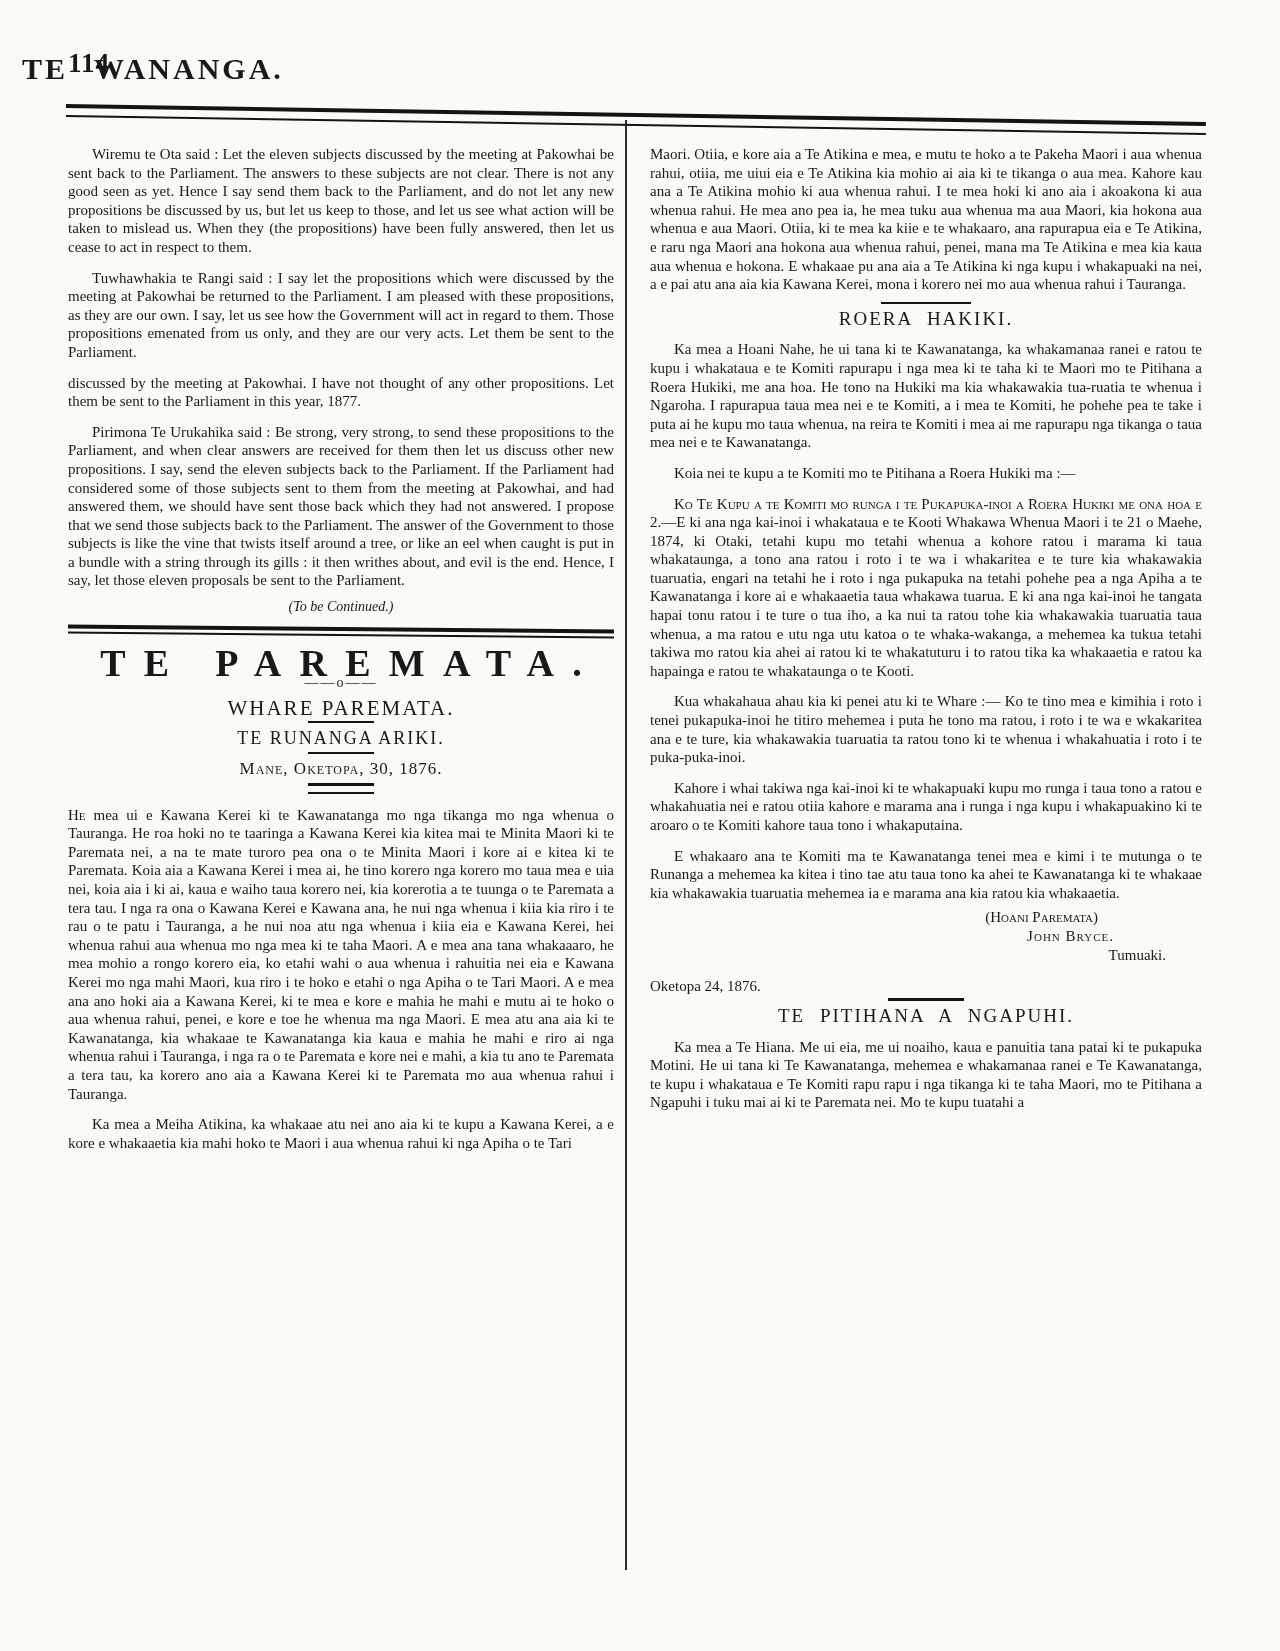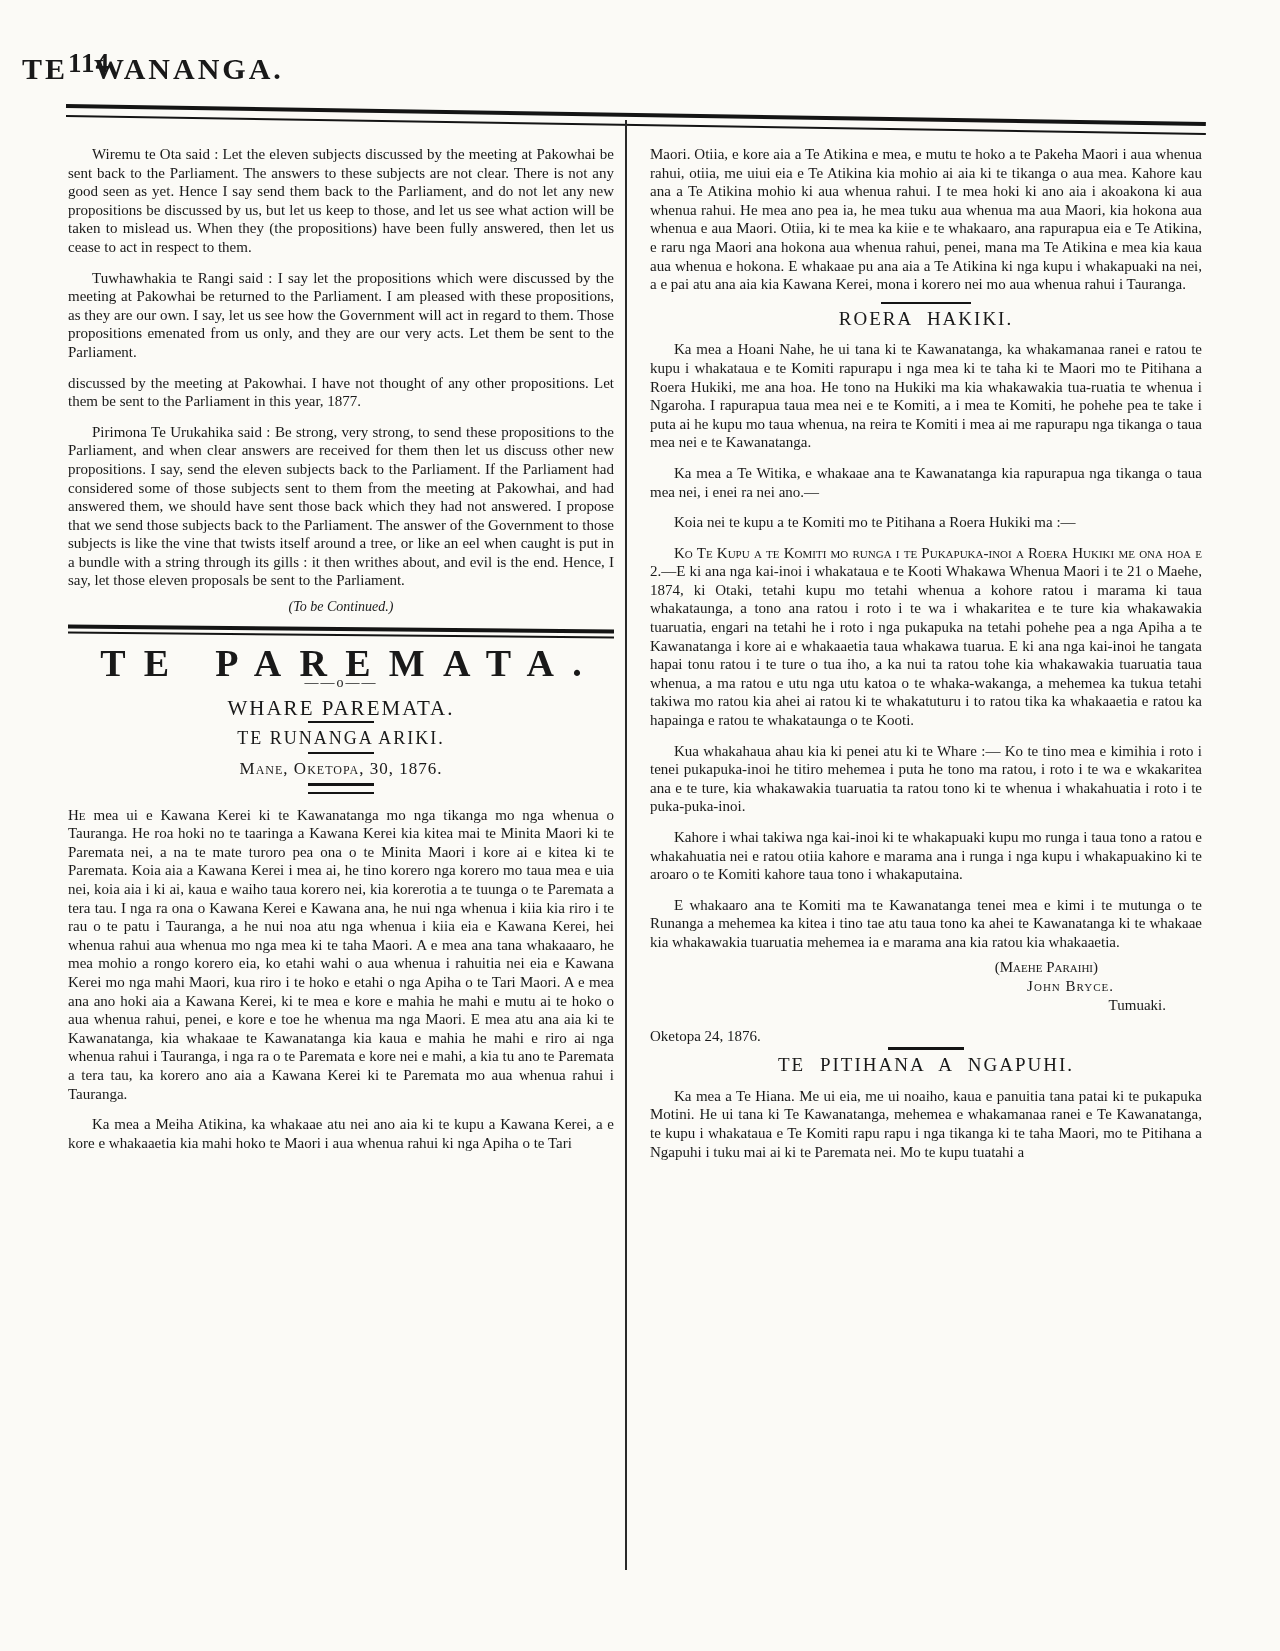--- a/index.html
+++ b/index.html
@@ -98,29 +98,28 @@
     <p class="body-par">Ka mea a Meiha Atikina, ka whakaae atu nei ano aia ki te kupu a Kawana Kerei, a e kore e whakaaetia kia mahi hoko te Maori i aua whenua rahui ki nga Apiha o te Tari</p>
   </div>
 
   <div class="column col-right">
     <p class="body-par no-indent">Maori. Otiia, e kore aia a Te Atikina e mea, e mutu te hoko a te Pakeha Maori i aua whenua rahui, otiia, me uiui eia e Te Atikina kia mohio ai aia ki te tikanga o aua mea. Kahore kau ana a Te Atikina mohio ki aua whenua rahui. I te mea hoki ki ano aia i akoakona ki aua whenua rahui. He mea ano pea ia, he mea tuku aua whenua ma aua Maori, kia hokona aua whenua e aua Maori. Otiia, ki te mea ka kiie e te whakaaro, ana rapurapua eia e Te Atikina, e raru nga Maori ana hokona aua whenua rahui, penei, mana ma Te Atikina e mea kia kaua aua whenua e hokona. E whakaae pu ana aia a Te Atikina ki nga kupu i whakapuaki na nei, a e pai atu ana aia kia Kawana Kerei, mona i korero nei mo aua whenua rahui i Tauranga.</p>
 
     <div class="rule short-rule" style="width:90px;margin-top:8px;"></div>
     <div class="rc-heading">ROERA HAKIKI.</div>
 
     <p class="body-par">Ka mea a Hoani Nahe, he ui tana ki te Kawanatanga, ka whakamanaa ranei e ratou te kupu i whakataua e te Komiti rapurapu i nga mea ki te taha ki te Maori mo te Pitihana a Roera Hukiki, me ana hoa. He tono na Hukiki ma kia whakawakia tua-ruatia te whenua i Ngaroha. I rapurapua taua mea nei e te Komiti, a i mea te Komiti, he pohehe pea te take i puta ai he kupu mo taua whenua, na reira te Komiti i mea ai me rapurapu nga tikanga o taua mea nei e te Kawanatanga.</p>
-    <p class="body-par">Ka mea a Te Witika, e whakaae ana te Kawanatanga kia rapurapua nga tikanga o taua mea nei, i enei ra nei ano.—</p>
     <p class="body-par">Koia nei te kupu a te Komiti mo te Pitihana a Roera Hukiki ma :—</p>
     <p class="body-par"><span class="sc">Ko Te Kupu a te Komiti mo runga i te Pukapuka-inoi a Roera Hukiki me ona hoa e 2.—</span><span>E ki ana nga kai-inoi i whakataua e te Kooti Whakawa Whenua Maori i te 21 o Maehe, 1874, ki Otaki, tetahi kupu mo tetahi whenua a kohore ratou i marama ki taua whakataunga, a tono ana ratou i roto i te wa i whakaritea e te ture kia whakawakia tuaruatia, engari na tetahi he i roto i nga pukapuka na tetahi pohehe pea a nga Apiha a te Kawanatanga i kore ai e whakaaetia taua whakawa tuarua. E ki ana nga kai-inoi he tangata hapai tonu ratou i te ture o tua iho, a ka nui ta ratou tohe kia whakawakia tuaruatia taua whenua, a ma ratou e utu nga utu katoa o te whaka-wakanga, a mehemea ka tukua tetahi takiwa mo ratou kia ahei ai ratou ki te whakatuturu i to ratou tika ka whakaaetia e ratou ka hapainga e ratou te whakataunga o te Kooti.</span></p>
     <p class="body-par">Kua whakahaua ahau kia ki penei atu ki te Whare :— Ko te tino mea e kimihia i roto i tenei pukapuka-inoi he titiro mehemea i puta he tono ma ratou, i roto i te wa e wkakaritea ana e te ture, kia whakawakia tuaruatia ta ratou tono ki te whenua i whakahuatia i roto i te puka-puka-inoi.</p>
     <p class="body-par">Kahore i whai takiwa nga kai-inoi ki te whakapuaki kupu mo runga i taua tono a ratou e whakahuatia nei e ratou otiia kahore e marama ana i runga i nga kupu i whakapuakino ki te aroaro o te Komiti kahore taua tono i whakaputaina.</p>
     <p class="body-par">E whakaaro ana te Komiti ma te Kawanatanga tenei mea e kimi i te mutunga o te Runanga a mehemea ka kitea i tino tae atu taua tono ka ahei te Kawanatanga ki te whakaae kia whakawakia tuaruatia mehemea ia e marama ana kia ratou kia whakaaetia.</p>
 
     <div class="signature">
-      <div class="sig-1">(Maehe Paraihi)</div>
+      <div class="sig-1">(Hoani Paremata)</div>
       <div class="sig-2">John Bryce.</div>
       <div class="sig-3">Tumuaki.</div>
     </div>
 
     <p class="body-par no-indent date-line">Oketopa 24, 1876.</p>
 
     <div class="rule short-rule thick" style="width:76px;margin-top:2px;"></div>
     <div class="rc-heading">TE PITIHANA A NGAPUHI.</div>
 
     <p class="body-par">Ka mea a Te Hiana. Me ui eia, me ui noaiho, kaua e panuitia tana patai ki te pukapuka Motini. He ui tana ki Te Kawanatanga, mehemea e whakamanaa ranei e Te Kawanatanga, te kupu i whakataua e Te Komiti rapu rapu i nga tikanga ki te taha Maori, mo te Pitihana a Ngapuhi i tuku mai ai ki te Paremata nei. Mo te kupu tuatahi a</p>

